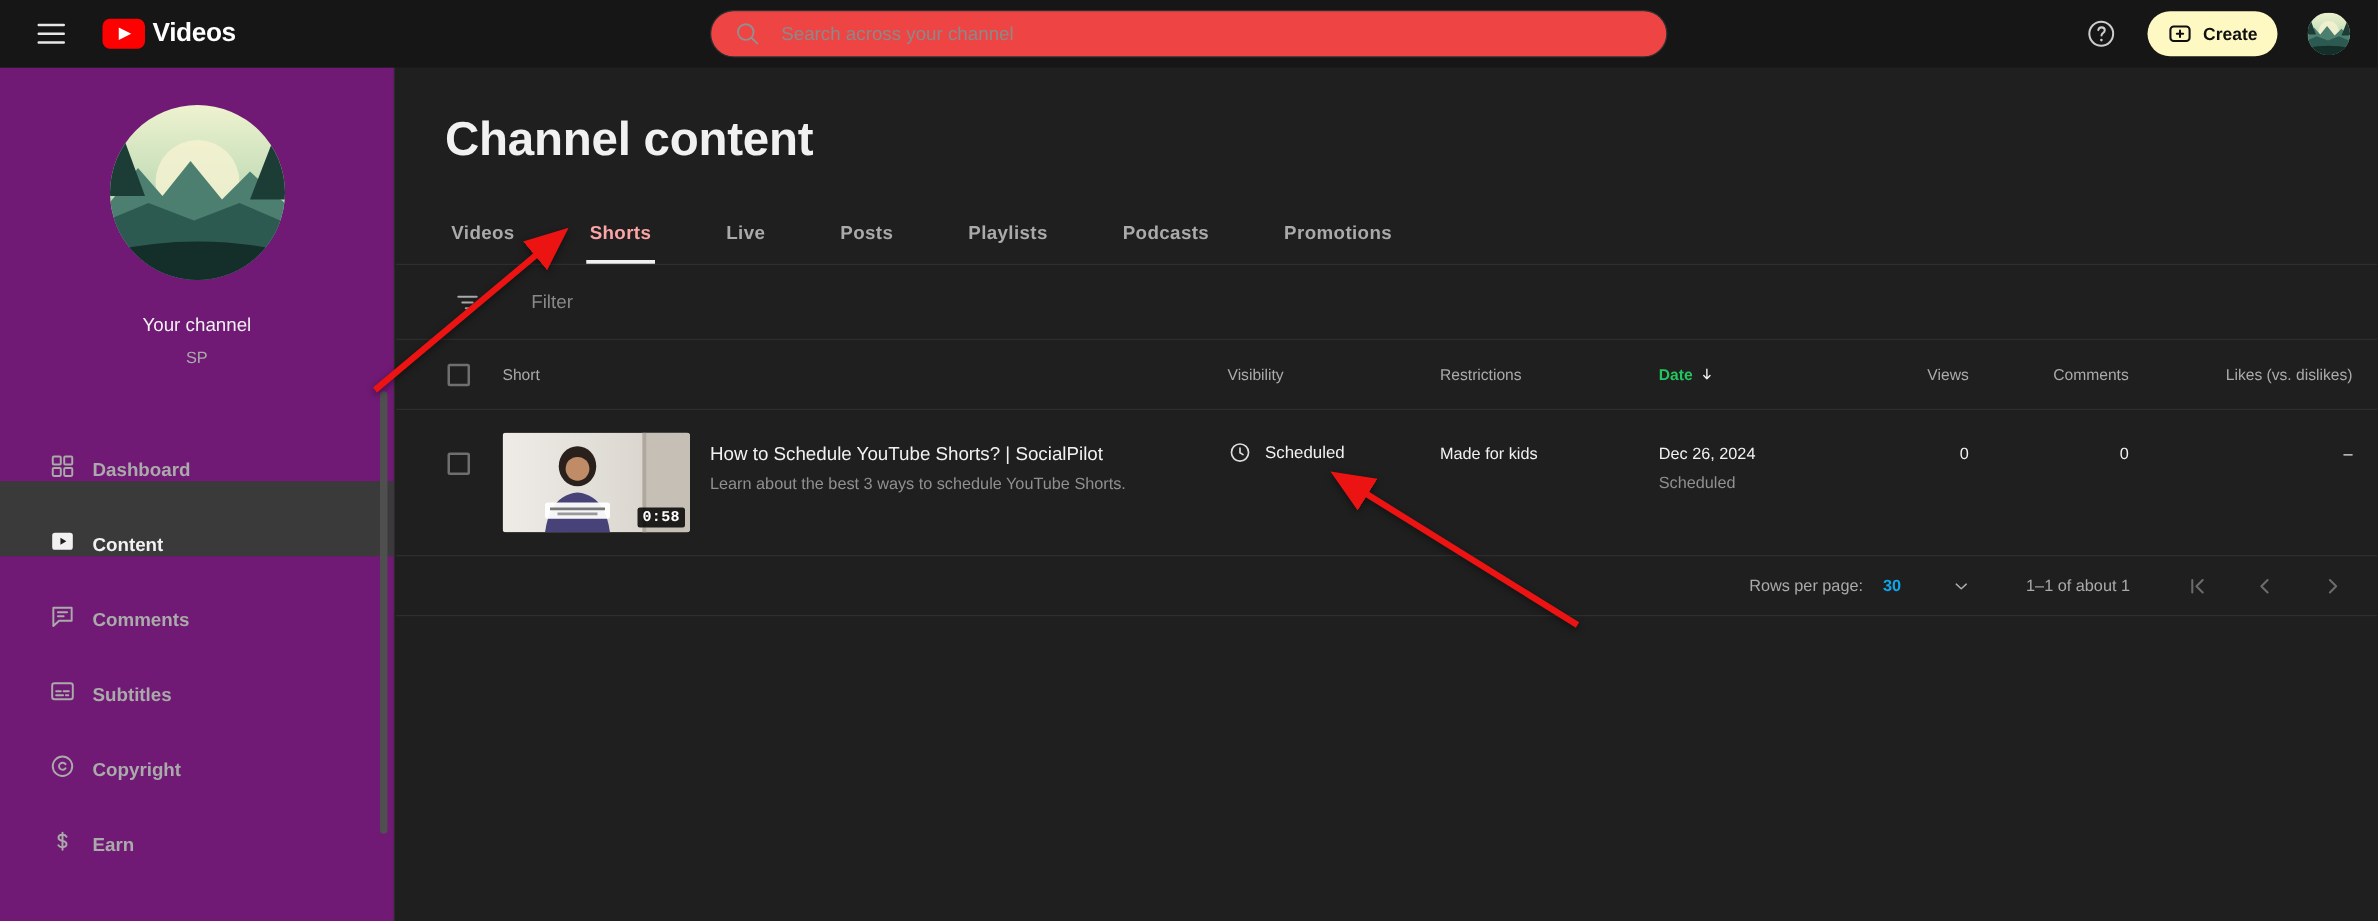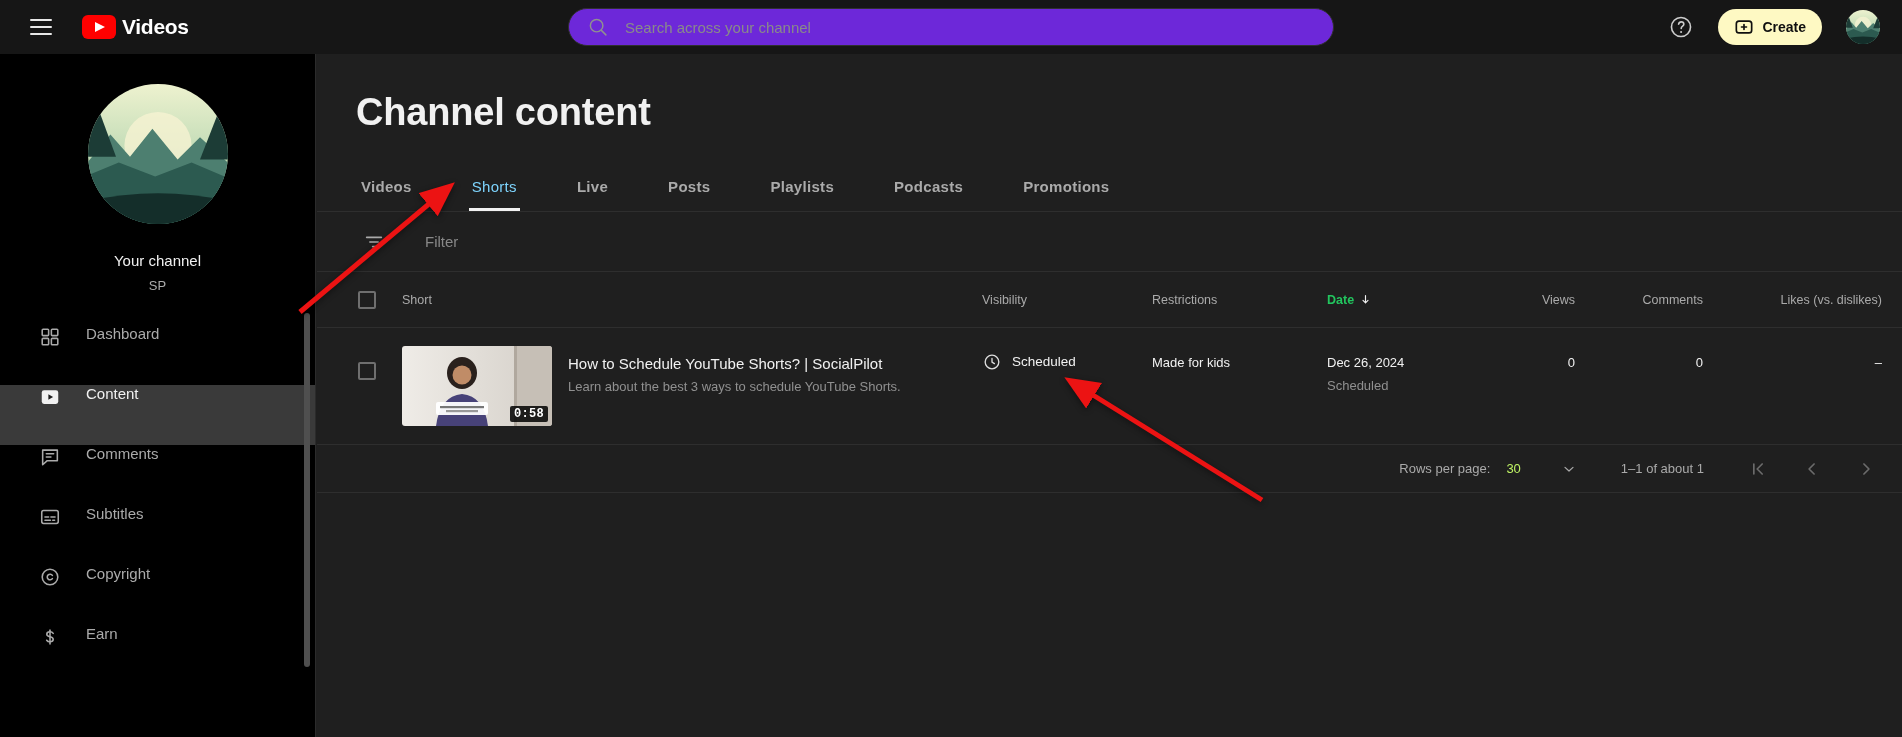--- a/index.html
+++ b/index.html
@@ -26,21 +26,21 @@
   .logo { display:flex; align-items:center; gap:6px; margin-left:28px; cursor:pointer; }
   .logo-mark { width:34px; height:24px; background:#ff0000; border-radius:6px; position:relative; }
   .logo-mark::after {
     content:""; position:absolute; left:13px; top:7px;
     border-left:10px solid #fff; border-top:5px solid transparent; border-bottom:5px solid transparent;
   }
   .logo-text { color:#fff; font-size:21px; font-weight:700; letter-spacing:-0.3px; }
 
   .search-wrap {
     position:absolute; left:50%; top:8px; transform:translateX(-50%);
-    width:766px; height:38px; background:#6d28d9; border:1px solid #303030;
+    width:766px; height:38px; background:#ef4444; border:1px solid #303030;
     border-radius:20px; display:flex; align-items:center; padding:0 10px 0 18px;
   }
   .search-input {
     flex:1; background:transparent; border:none; outline:none; color:#f1f1f1;
     font-size:15px; margin-left:14px; font-family:inherit;
   }
   .search-input::placeholder { color:#8a8a8a; }
 
   .topbar-right { margin-left:auto; display:flex; align-items:center; gap:24px; padding-right:22px; }
   .icon-btn { background:none; border:none; padding:0; cursor:pointer; display:flex; align-items:center; }
@@ -48,51 +48,51 @@
     display:flex; align-items:center; gap:8px; background:#fef9c3; border:none;
     border-radius:18px; height:36px; padding:0 16px; cursor:pointer;
   }
   .create-btn span { font-size:14px; font-weight:700; color:#0f0f0f; }
   .avatar-sm { width:34px; height:34px; border-radius:50%; overflow:hidden; cursor:pointer; }
   .avatar-sm svg, .channel-avatar svg { width:100%; height:100%; display:block; }
 
   
   .sidebar {
     position:absolute; top:54px; left:0; width:316px; bottom:0;
-    background:#000000; border-right:1px solid #2b2b2b;
+    background:#701a75; border-right:1px solid #2b2b2b;
   }
   .channel-block { text-align:center; padding-top:30px; }
   .channel-avatar { width:140px; height:140px; border-radius:50%; overflow:hidden; margin:0 auto; cursor:pointer; }
   .channel-name { margin-top:28px; color:#f1f1f1; font-size:15px; font-weight:500; }
   .channel-handle { margin-top:9px; color:#aaaaaa; font-size:13px; }
   .nav { margin-top:32px; }
   .nav-item {
-    height:60px; display:flex; align-items:flex-start; gap:24px;
-    padding-left:38px; color:#aaaaaa; cursor:pointer;
+    height:60px; display:flex; align-items:flex-end; gap:12px;
+    padding-left:38px; color:#aaaaaa; cursor:pointer;font-weight:bold;
   }
   .nav-item.active { background:#3a3a3a; color:#f1f1f1; }
   .nav-icon { width:24px; height:24px; display:flex; align-items:center; justify-content:center; flex:0 0 auto; }
   .nav-label { font-size:15px; }
   .scroll-thumb {
     position:absolute; left:304px; top:313px; width:6px; height:354px;
     background:#4f4f4f; border-radius:3px; cursor:pointer; z-index:6;
   }
 
   
   .main { position:absolute; left:317px; top:54px; right:0; bottom:0; }
   .page-title {
     margin:0; padding:40px 0 0 39px; font-size:38px; line-height:36px;
     font-weight:700; color:#f1f1f1; letter-spacing:-0.2px;
   }
   .tabs { display:flex; padding-left:14px; margin-top:32px; border-bottom:1px solid #2e2e2e; }
   .tab {
     position:relative; padding:0 30px; height:49px; display:flex; align-items:center;
     color:#aaaaaa; font-size:15px; font-weight:600; letter-spacing:0.3px; cursor:pointer;
   }
-  .tab.active { color:#7dd3fc; font-weight:400; }
+  .tab.active { color:#fca5a5; font-weight:700; }
   .tab.active::after {
     content:""; position:absolute; left:27px; right:27px; bottom:0; height:3px; background:#f1f1f1;
   }
   .filter-row { height:60px; display:flex; align-items:center; border-bottom:1px solid #2e2e2e; padding-left:46px; }
   .filter-input {
     background:none; border:none; outline:none; color:#eeeeee; font-size:15px;
     margin-left:38px; width:420px; font-family:inherit;
   }
   .filter-input::placeholder { color:#888888; }
 
@@ -126,21 +126,21 @@
   .vis-cell { display:flex; align-items:flex-start; gap:10px; padding-top:24px; }
   .vis-label { font-size:13.5px; color:#f1f1f1; line-height:20px; }
   .date-main { font-size:13px; color:#f1f1f1; }
   .date-sub { margin-top:6px; font-size:13px; color:#909090; }
 
   .tfoot {
     height:48px; display:flex; align-items:center; justify-content:flex-end;
     border-bottom:1px solid #2e2e2e; color:#aaaaaa; font-size:13px; padding-right:26px;
   }
   .rpp-select { display:flex; align-items:center; gap:40px; margin-left:16px; cursor:pointer; }
-  .rpp-value { color:#bef264; }
+  .rpp-value { color:#0ea5e9;font-weight:bold; }
   .page-range { margin-left:44px; color:#aaaaaa; }
   .pg-btn { background:none; border:none; padding:0; cursor:pointer; display:flex; align-items:center; }
   .pg-first { margin-left:44px; } .pg-prev { margin-left:34px; } .pg-next { margin-left:34px; }
 
   
   .arrows {
     position:absolute; inset:0; z-index:40; pointer-events:none;
     filter:drop-shadow(0 2px 3px rgba(0,0,0,0.45));
   }
   .hidden-defs { position:absolute; width:0; height:0; }

